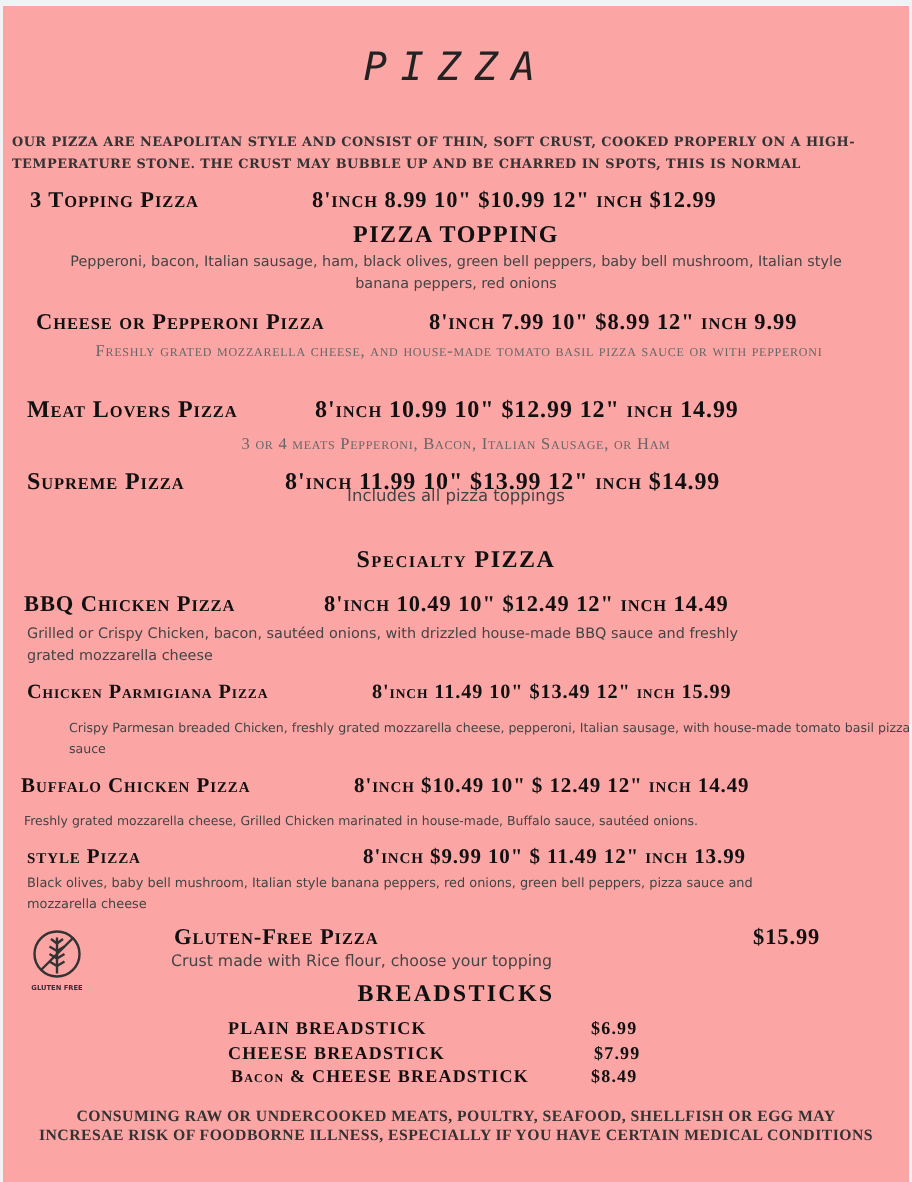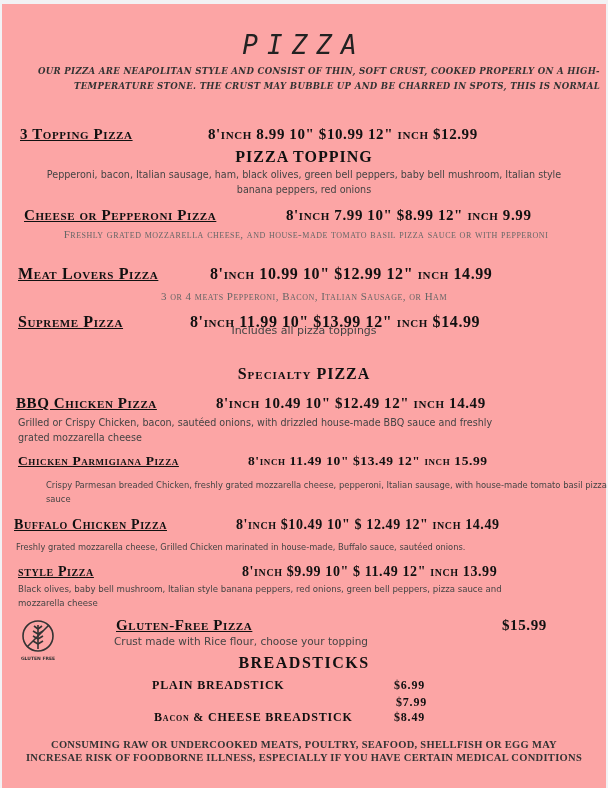--- a/index.html
+++ b/index.html
@@ -1,23 +1,23 @@
 <!DOCTYPE html>
 <html><head>
 <meta charset="utf-8">
 <style>
   * { margin: 0; padding: 0; box-sizing: border-box; }
   html, body { width: 608px; height: 788px; background: #f2f2f4; overflow: hidden; }
   body { font-family: "DejaVu Serif", serif; color: #111; position: relative; }
   .page { position: absolute; left: 2px; top: 4px; width: 604px; height: 784px; background: #fca5a5; }
   .abs { position: absolute; white-space: nowrap; }
   .title { left: 0; width: 604px; top: 26px; text-align: center; font-family: "DejaVu Sans Mono", monospace; font-size: 26px; letter-spacing: 9px; font-weight: normal; color: #222; font-style: italic; }
-  .intro { left: 0; width: 604px; top: 60px; text-align: right; font-size: 8.6px; line-height: 14.5px; color: #333; font-weight: bold; letter-spacing: 0.3px; white-space: normal; padding: 0 6px; font-style: italic; }
+  .intro { left: 0; width: 604px; top: 84px; text-align: left; font-size: 8.6px; line-height: 14.5px; color: #333; font-weight: bold; letter-spacing: 0.3px; white-space: normal; padding: 0 6px; }
   .item-row { font-family: "Liberation Serif", serif; font-weight: bold; font-size: 15px; color: #111; letter-spacing: 0.6px; font-variant: small-caps; }
-  .item-row .name { position: absolute; left: 0; text-decoration: underline; }
+  .item-row .name { position: absolute; left: 0; }
   .item-row .price { position: absolute; }
   .sec { left: 0; width: 604px; text-align: center; font-family: "Liberation Serif", serif; font-weight: bold; font-size: 16px; letter-spacing: 1px; color: #111; }
   .desc { font-family: "DejaVu Sans", sans-serif; font-size: 9.6px; color: #444; line-height: 15px; white-space: normal; }
   .desc-sc { font-family: "Liberation Serif", serif; font-size: 11px; color: #666; font-variant: small-caps; letter-spacing: 0.5px; line-height: 14px; text-align: center; white-space: normal; }
   .desc-c { text-align: center; }
   .gf-icon { left: 16px; top: 612px; width: 42px; height: 48px; }
   .bs { font-family: "Liberation Serif", serif; font-weight: bold; font-size: 12px; letter-spacing: 0.8px; font-variant: small-caps; color: #111; }
   .footer { left: 0; width: 604px; top: 734px; text-align: center; font-family: "Liberation Serif", serif; font-weight: bold; font-size: 10.5px; line-height: 13px; color: #333; letter-spacing: 0.3px; white-space: normal; padding: 0 20px; }
 </style>
 </head>
@@ -96,20 +96,21 @@
   </div>
   <div class="abs desc" style="left:112px; top:630px; font-size:10.5px; white-space:nowrap;">Crust made with Rice flour, choose your topping</div>
 
   <div class="abs sec" style="top:650px; letter-spacing:1.5px;">BREADSTICKS</div>
 
   <div class="abs bs" style="left:150px; top:674px; width:290px;">
     <span>PLAIN BREADSTICK</span>
     <span style="position:absolute; left:242px;">$6.99</span>
   </div>
   <div class="abs bs" style="left:150px; top:691px; width:290px;">
+    <span>CHEESE BREADSTICK</span>
     <span style="position:absolute; left:244px;">$7.99</span>
   </div>
   <div class="abs bs" style="left:152px; top:706px; width:290px;">
     <span>Bacon &amp; CHEESE BREADSTICK</span>
     <span style="position:absolute; left:240px;">$8.49</span>
   </div>
 
   <div class="abs footer">CONSUMING RAW OR UNDERCOOKED MEATS, POULTRY, SEAFOOD, SHELLFISH OR EGG MAY INCRESAE RISK OF FOODBORNE ILLNESS, ESPECIALLY IF YOU HAVE CERTAIN MEDICAL CONDITIONS</div>
 </div>
 

